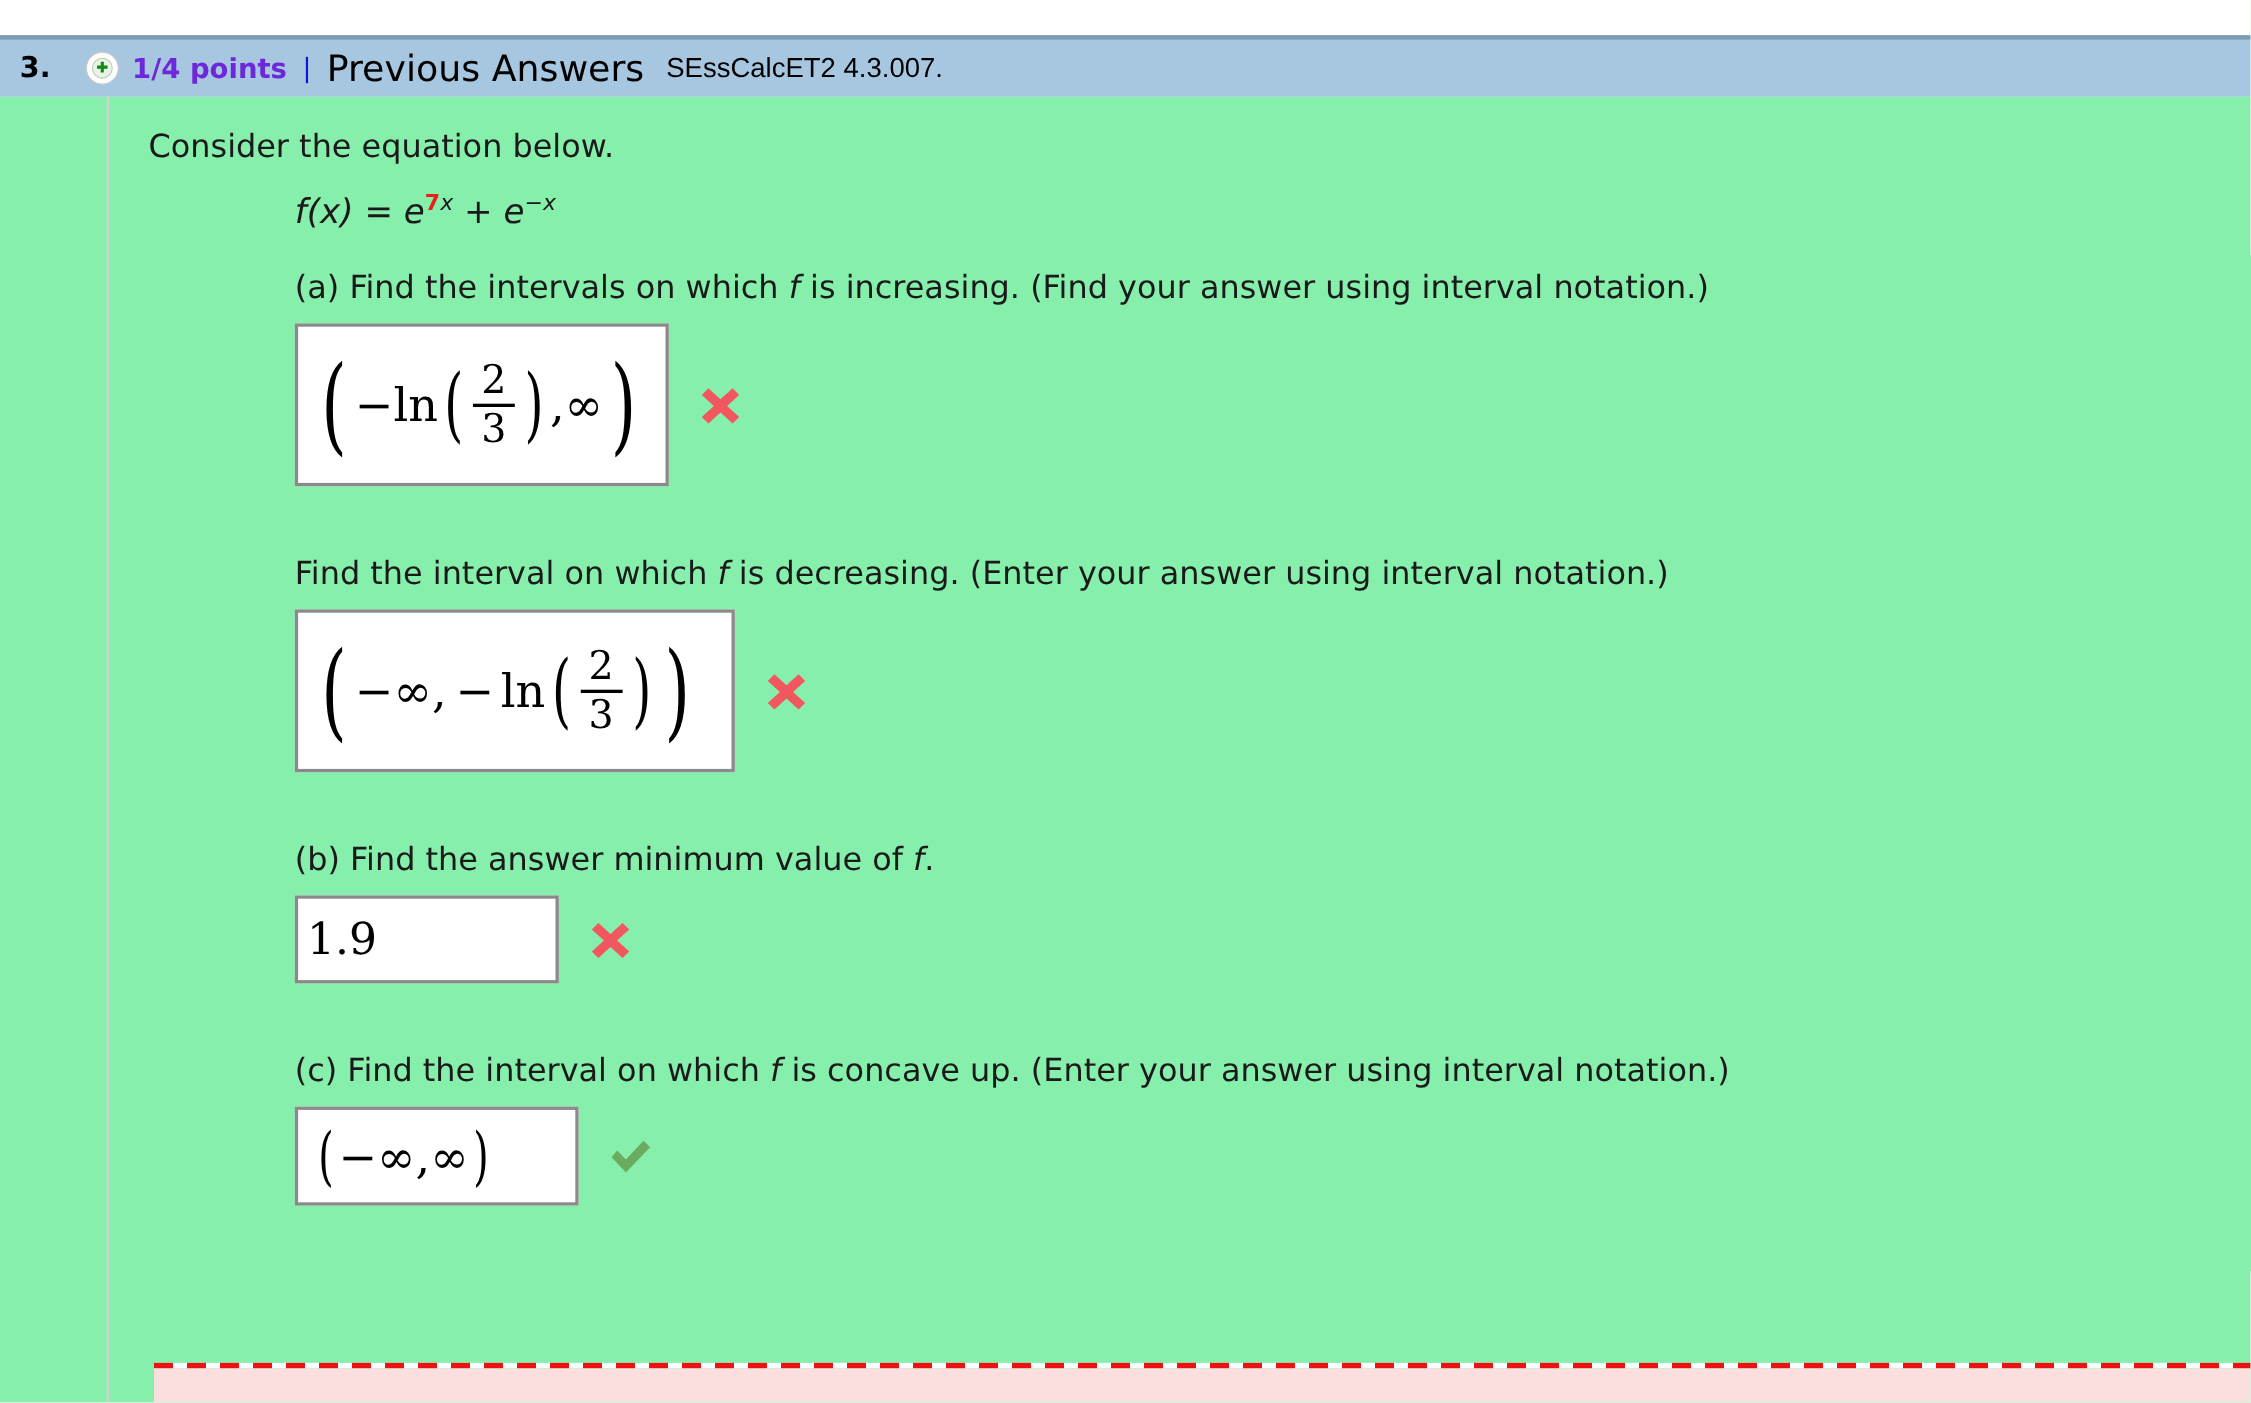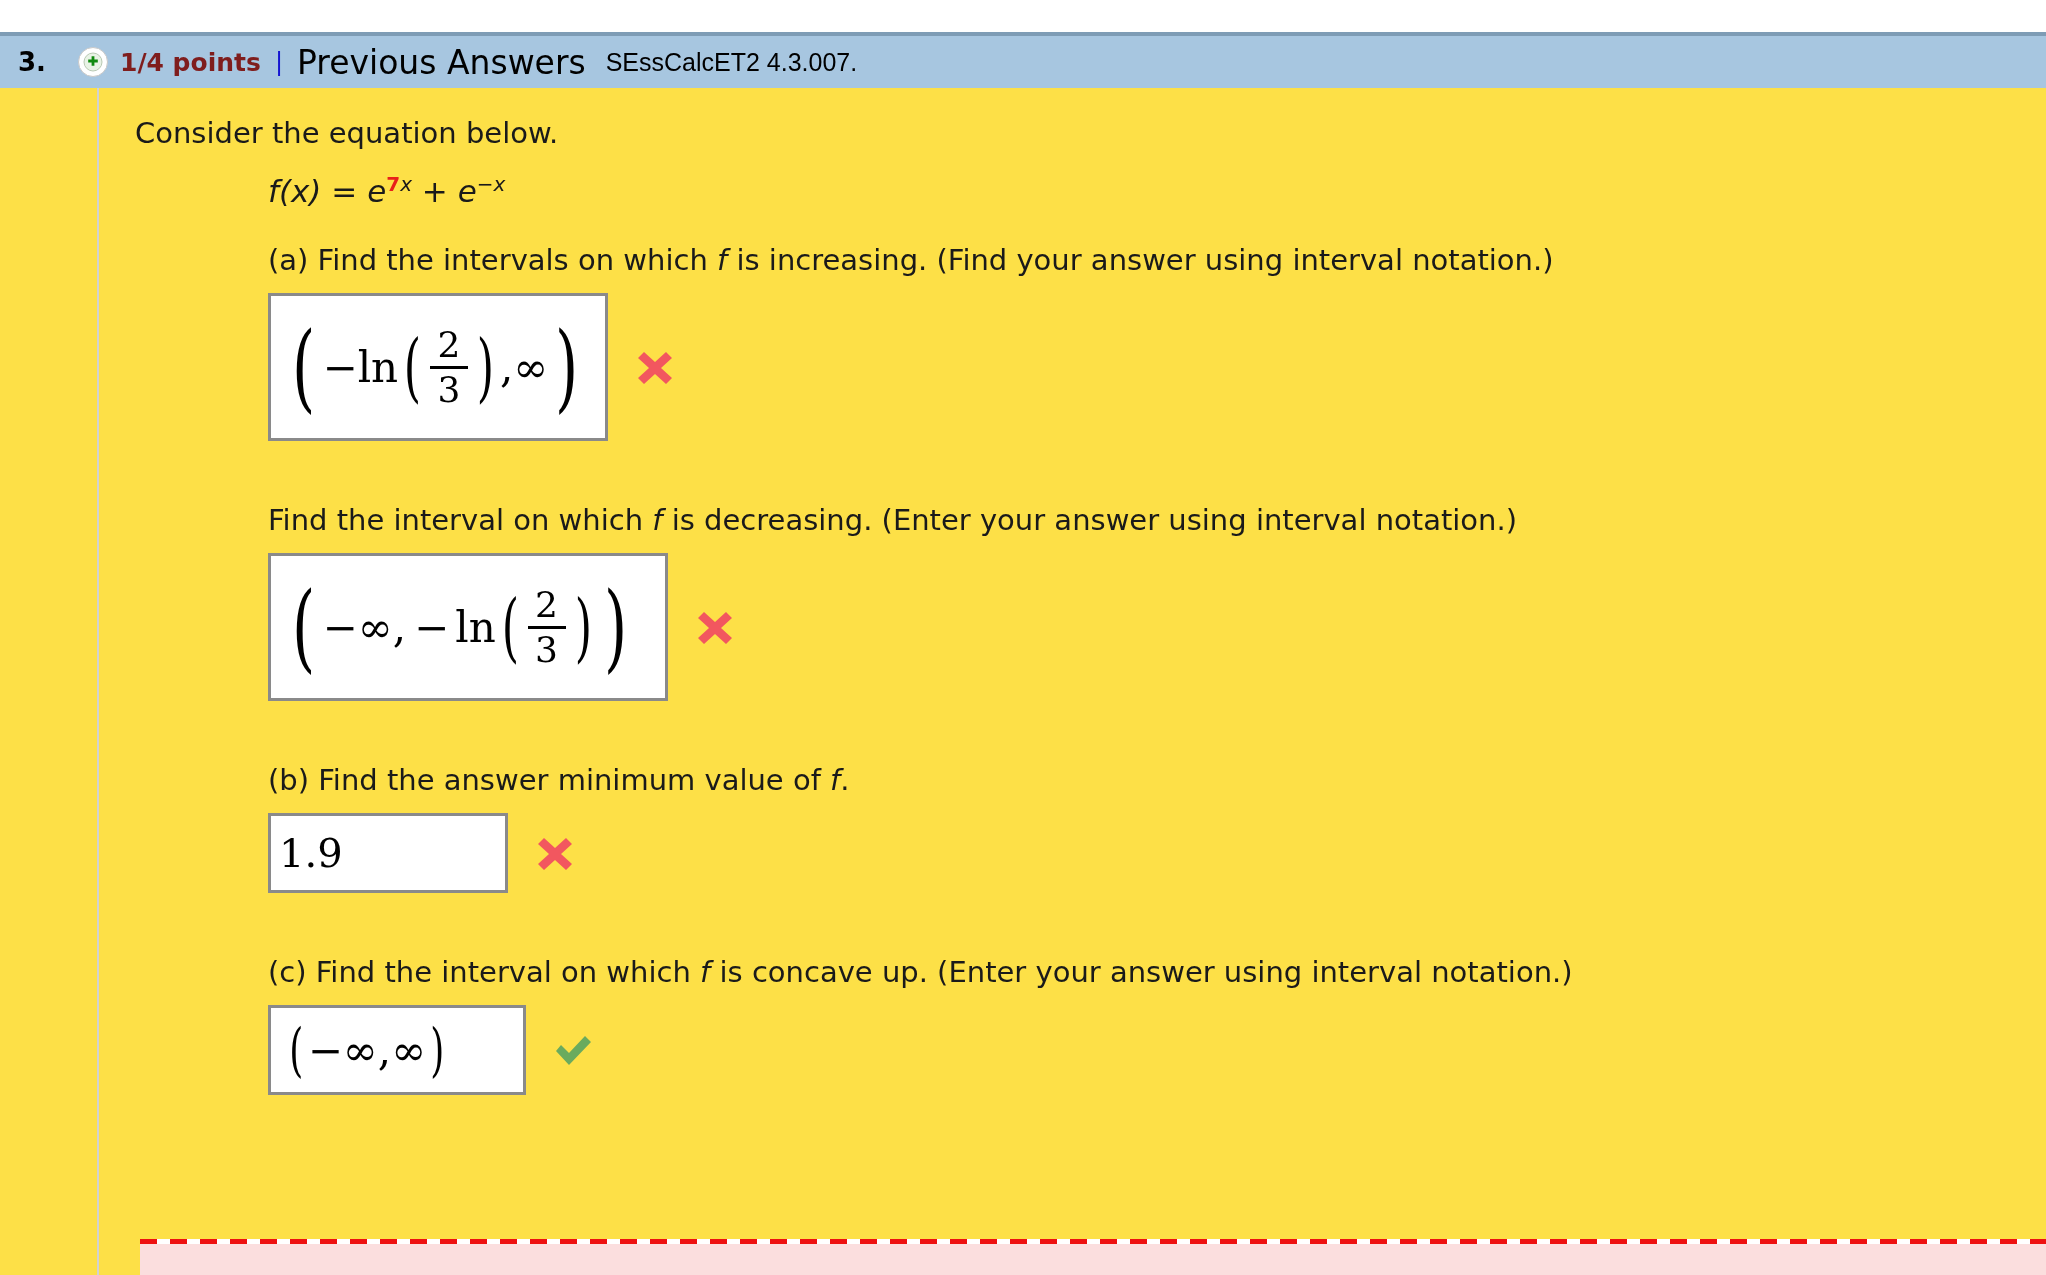--- a/index.html
+++ b/index.html
@@ -42,21 +42,21 @@
     background: #ffffff;
     border: 1px solid #c8c8c8;
     display: inline-flex;
     align-items: center;
     justify-content: center;
     margin-right: 12px;
     flex: 0 0 auto;
   }
   .points-icon svg { display: block; }
   .points-label {
-    color: #7f1d1d;
+    color: #6d28d9;
     font-weight: bold;
     font-size: 25px;
     white-space: nowrap;
   }
   .hdr-sep {
     color: #1414d2;
     font-size: 24px;
     margin: 0 14px;
   }
   .prev-answers {
@@ -73,21 +73,21 @@
     text-align: center;
   }
 
   
   .q-body {
     position: absolute;
     left: 0;
     top: 88px;
     width: 2046px;
     height: 1187px;
-    background: #fde047;
+    background: #86efac;
   }
   .left-rule {
     position: absolute;
     left: 97px;
     top: 0;
     width: 2px;
     height: 1187px;
     background: #d2d2d2;
   }
   .content {

